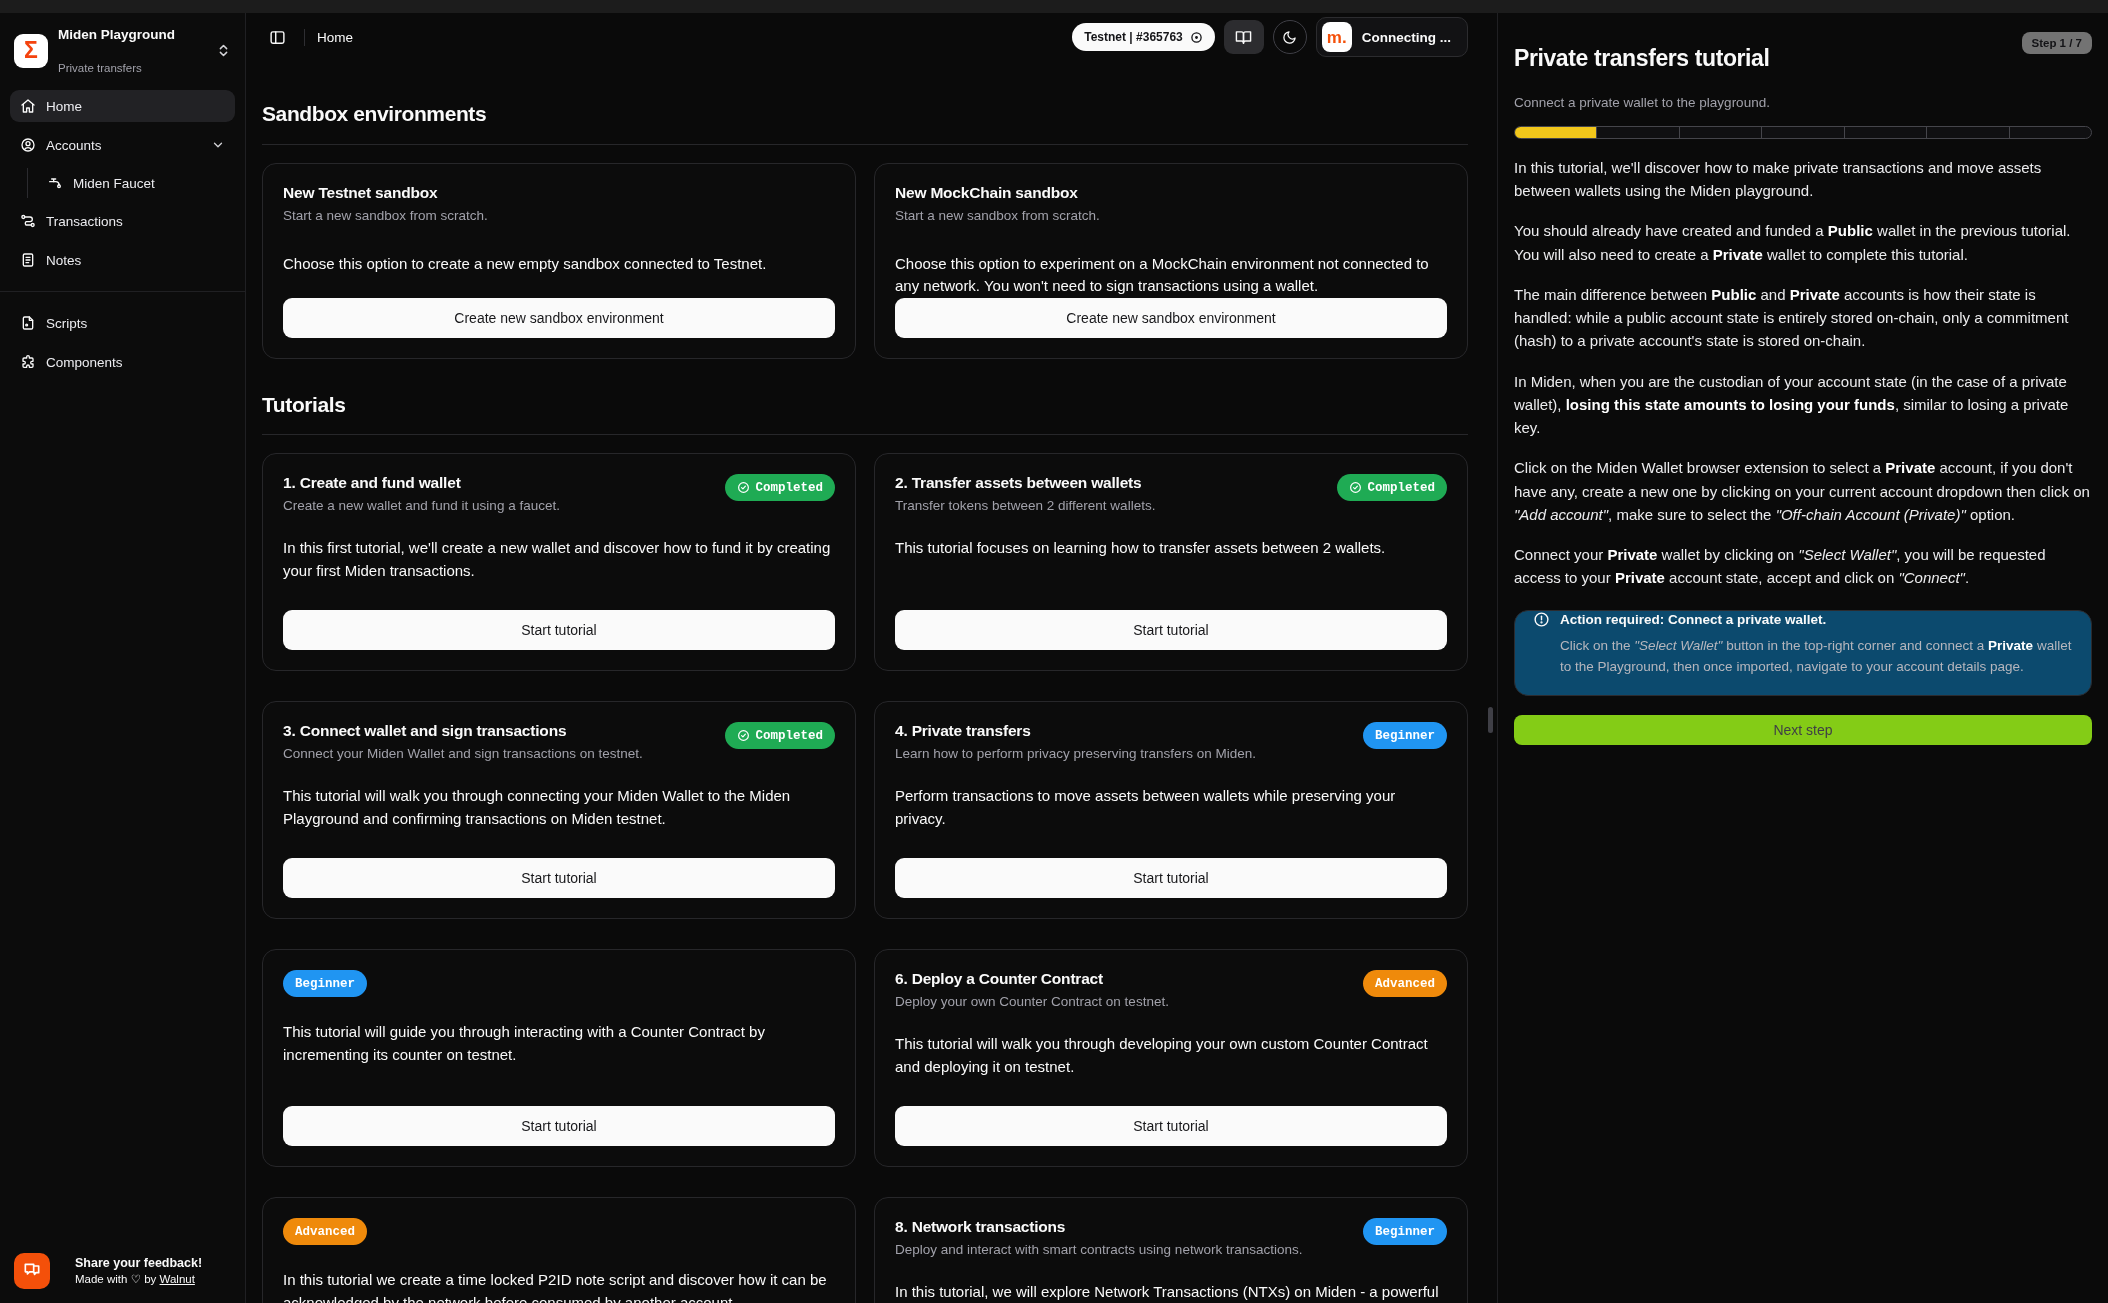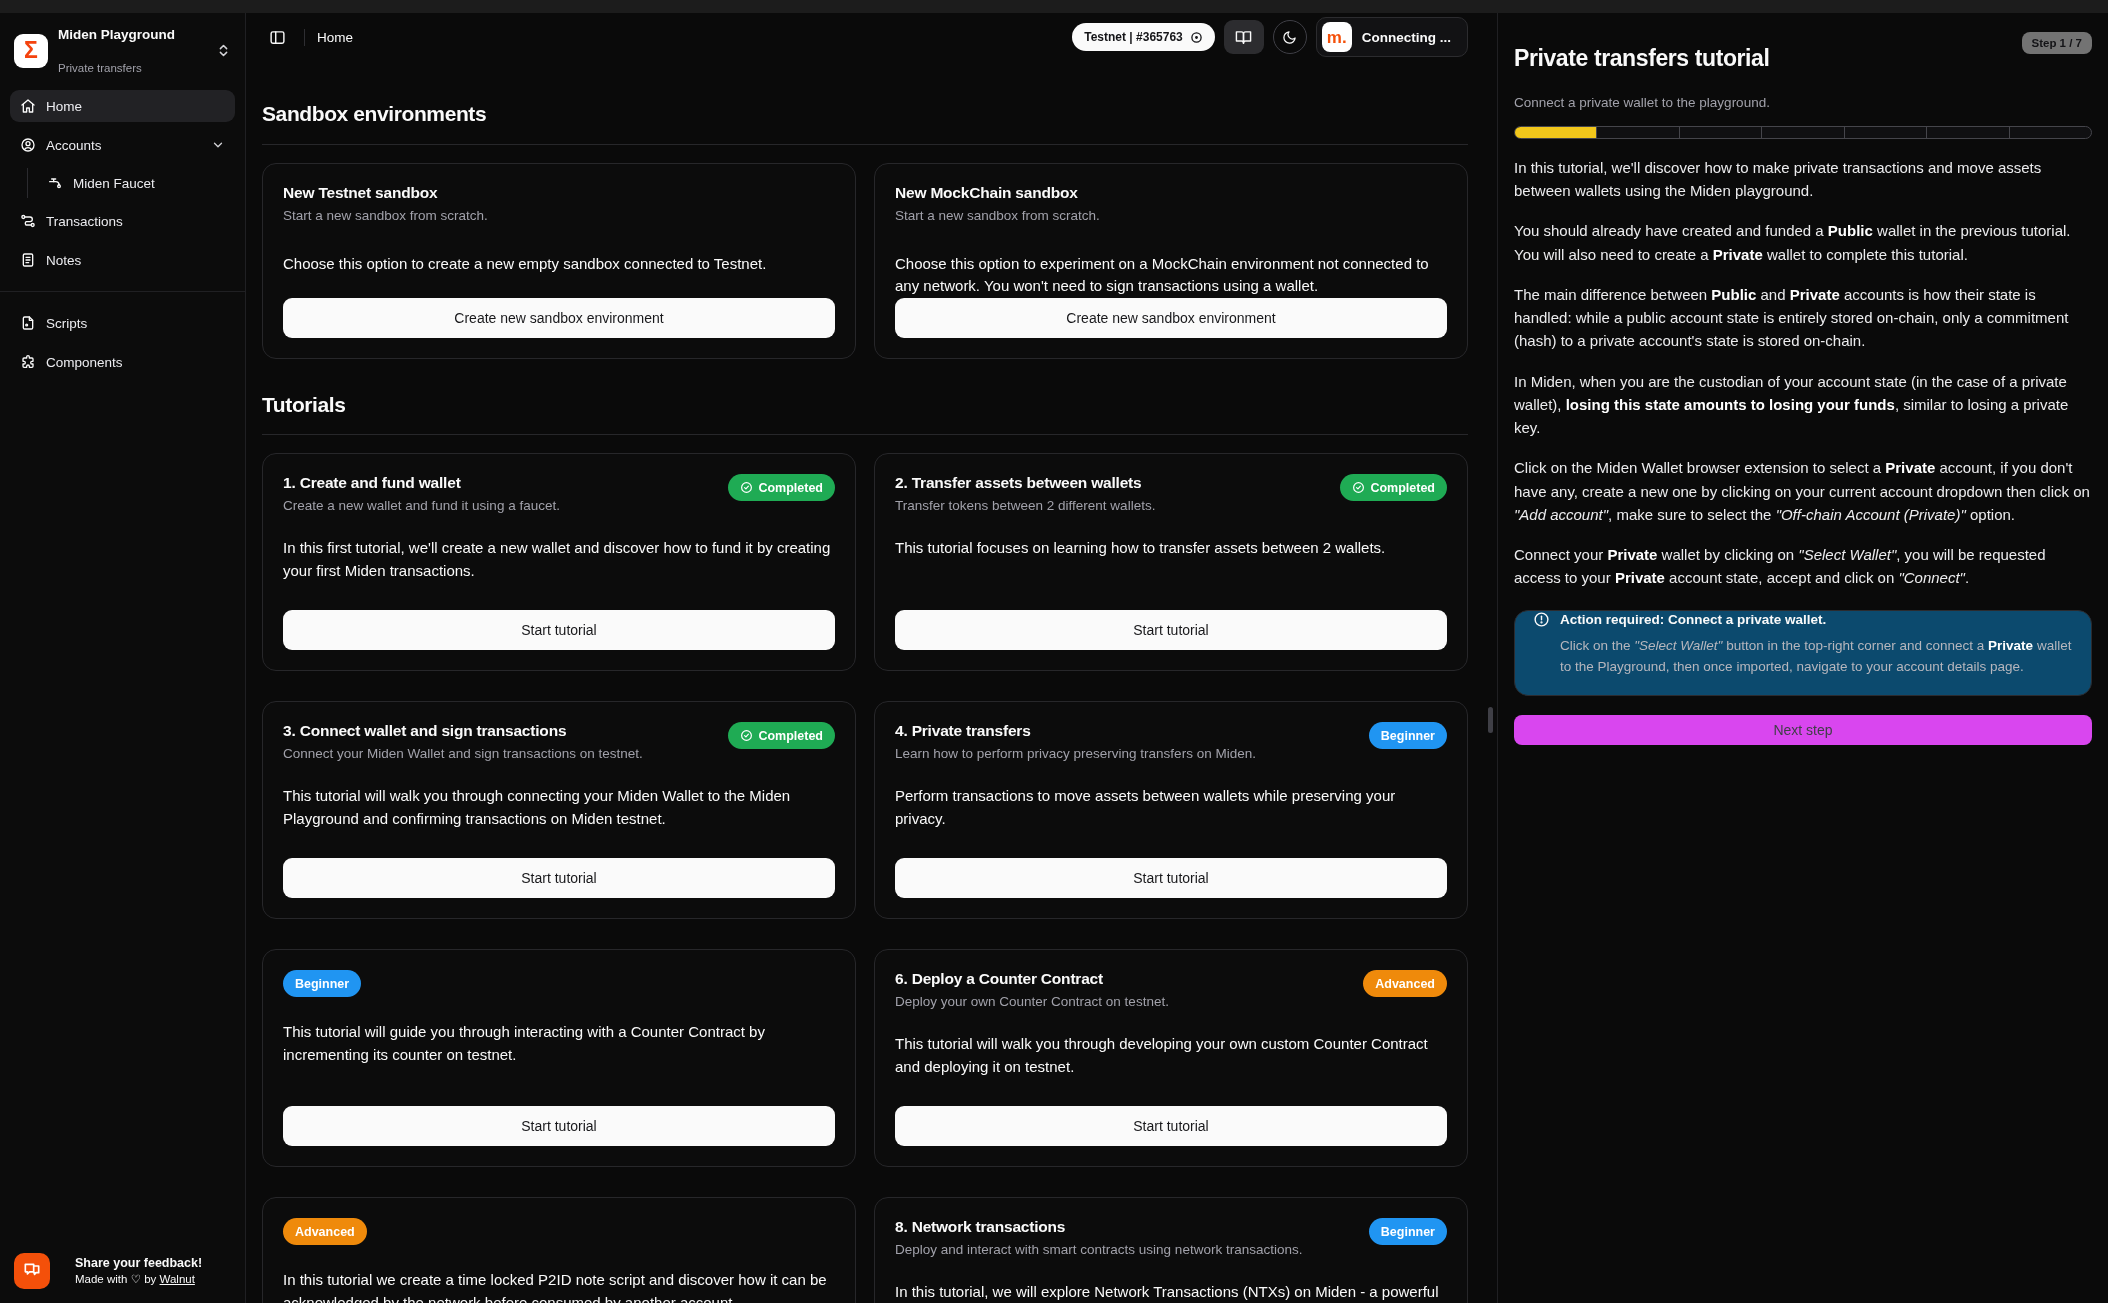--- a/index.html
+++ b/index.html
@@ -71,21 +71,21 @@
   .card-titles{flex:1;min-width:0;}
   .card-title{font-size:15.5px;font-weight:700;letter-spacing:-0.2px;}
   .card-subtitle{font-size:13.5px;color:#a1a1aa;margin-top:6px;}
   .card-desc{font-size:15px;line-height:1.5;color:#fafafa;margin-top:24px;}
   .sandbox-card .card-desc{margin-top:30px;}
   .btn-white{margin-top:auto;height:40px;background:#fafafa;color:#18181b;border:none;
     border-radius:9px;font-size:14px;font-family:inherit;cursor:pointer;width:100%;}
   .tutorial-card .btn-white{margin-top:22px;}
   .tutorial-card .card-desc{flex:1;}
   .badge{display:inline-flex;align-items:center;gap:5px;height:27px;padding:0 12px;
-    border-radius:999px;font-size:12.5px;font-weight:700;color:#ffffff;flex-shrink:0;}
+    border-radius:999px;font-size:12.5px;font-weight:700;color:#ffffff;flex-shrink:0;font-family:Liberation Mono, monospace;}
   .badge-completed{background:#1fab54;}
   .badge-beginner{background:#2095f2;align-items:center;}
   .badge-advanced{background:#ef8a0b;}
 
   
   .v-divider{width:13px;flex-shrink:0;background:#0a0a0a;position:relative;}
   .resize-handle{position:absolute;left:4px;top:694px;width:5px;height:26px;border-radius:3px;
     background:#3f3f46;cursor:col-resize;}
   .tutorial-panel{width:611px;flex-shrink:0;background:#0a0a0a;border-left:1px solid #202023;
     padding:17px 16px 0;box-sizing:border-box;display:flex;flex-direction:column;overflow:hidden;}
@@ -99,21 +99,21 @@
   .progress .seg{flex:1;border-right:1px solid #45454b;}
   .progress .seg:last-child{border-right:none;}
   .progress .seg.filled{background:#f2c71b;}
   .tp-body p{font-size:15px;line-height:1.55;color:#ececee;margin:17px 0 0;}
   .tp-body strong, .ab-body strong{font-weight:700;color:#ffffff;}
   .tp-body em, .ab-body em{font-style:italic;}
   .action-box{margin-top:20px;background:#0c4a6e;border:1px solid #2b2b2f;border-radius:14px;
     padding:0 18px 17px;}
   .ab-head{display:flex;align-items:center;gap:10px;font-size:13.5px;font-weight:700;}
   .ab-body{margin:7px 0 0 27px;font-size:13.5px;line-height:1.6;color:#b6b6bd;}
-  .next-btn{margin-top:19px;height:30px;background:#d946ef;color:#3f3f46;border:none;
+  .next-btn{margin-top:19px;height:30px;background:#84cc16;color:#3f3f46;border:none;
     border-radius:8px;font-size:14px;font-family:inherit;width:100%;cursor:default;}
 </style>
 </head>
 <body>
 
 <div class="viewport">
   <div class="top-strip"></div>
   <div class="app">
 
     <aside class="sidebar">

